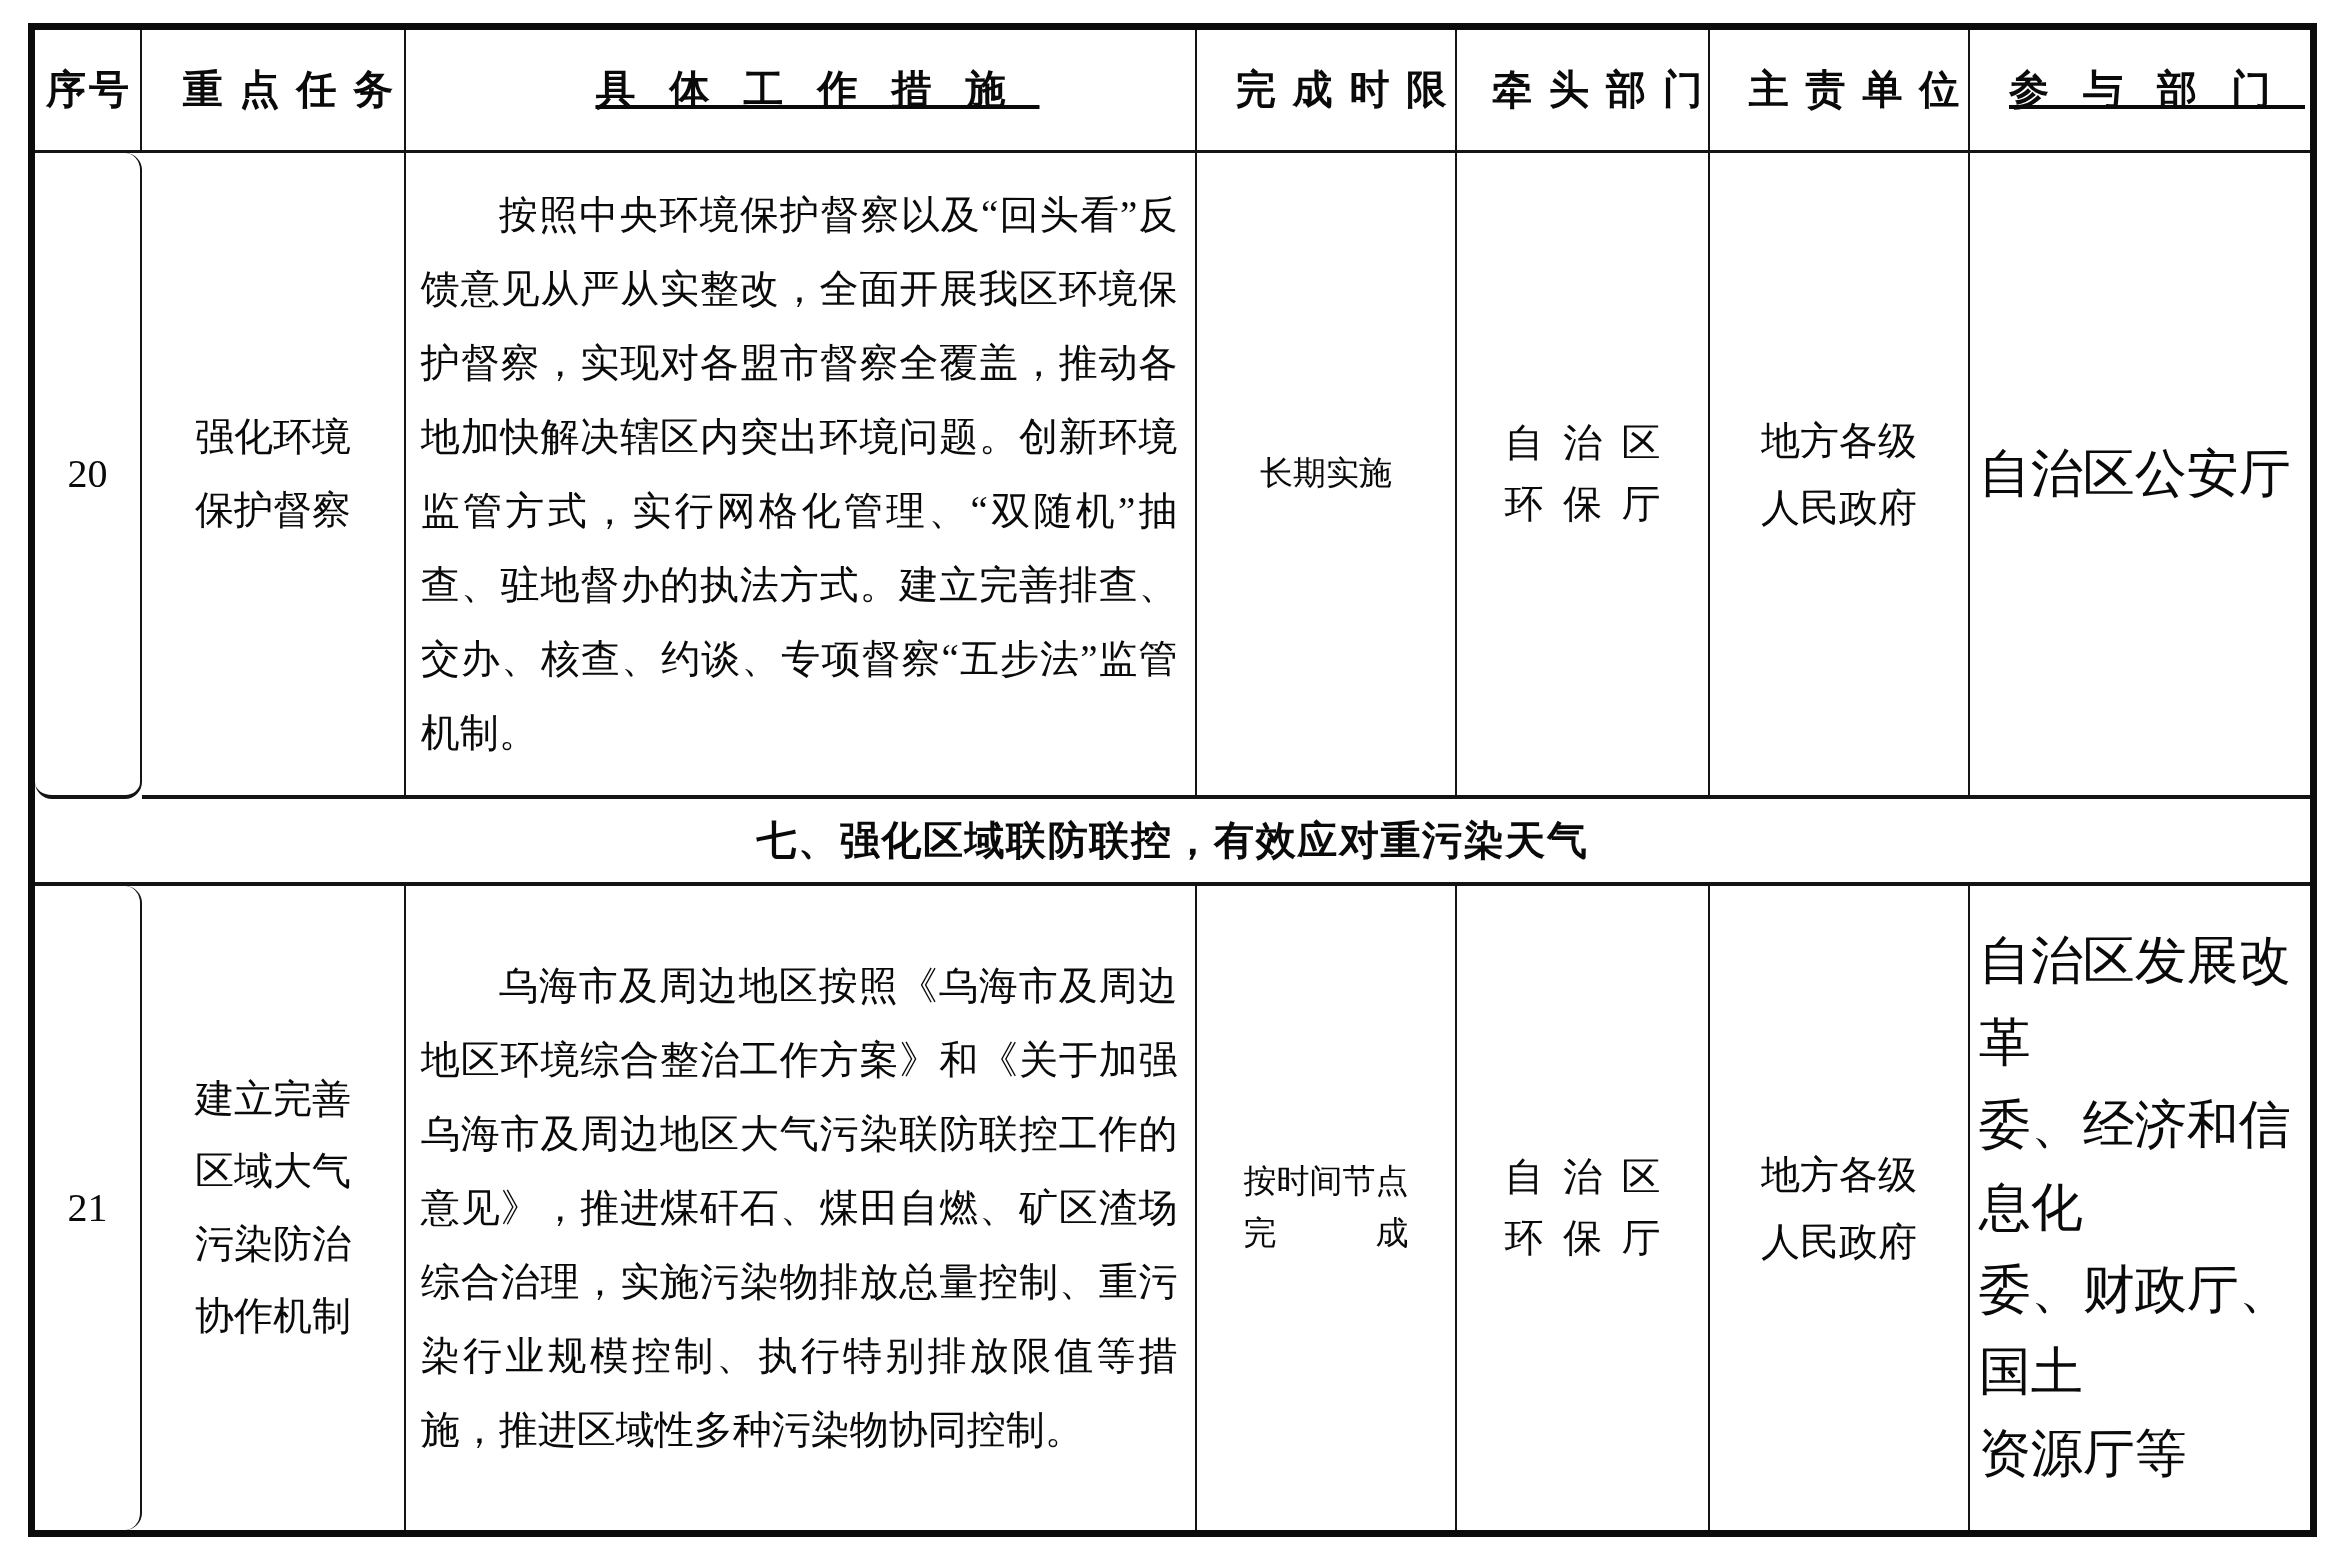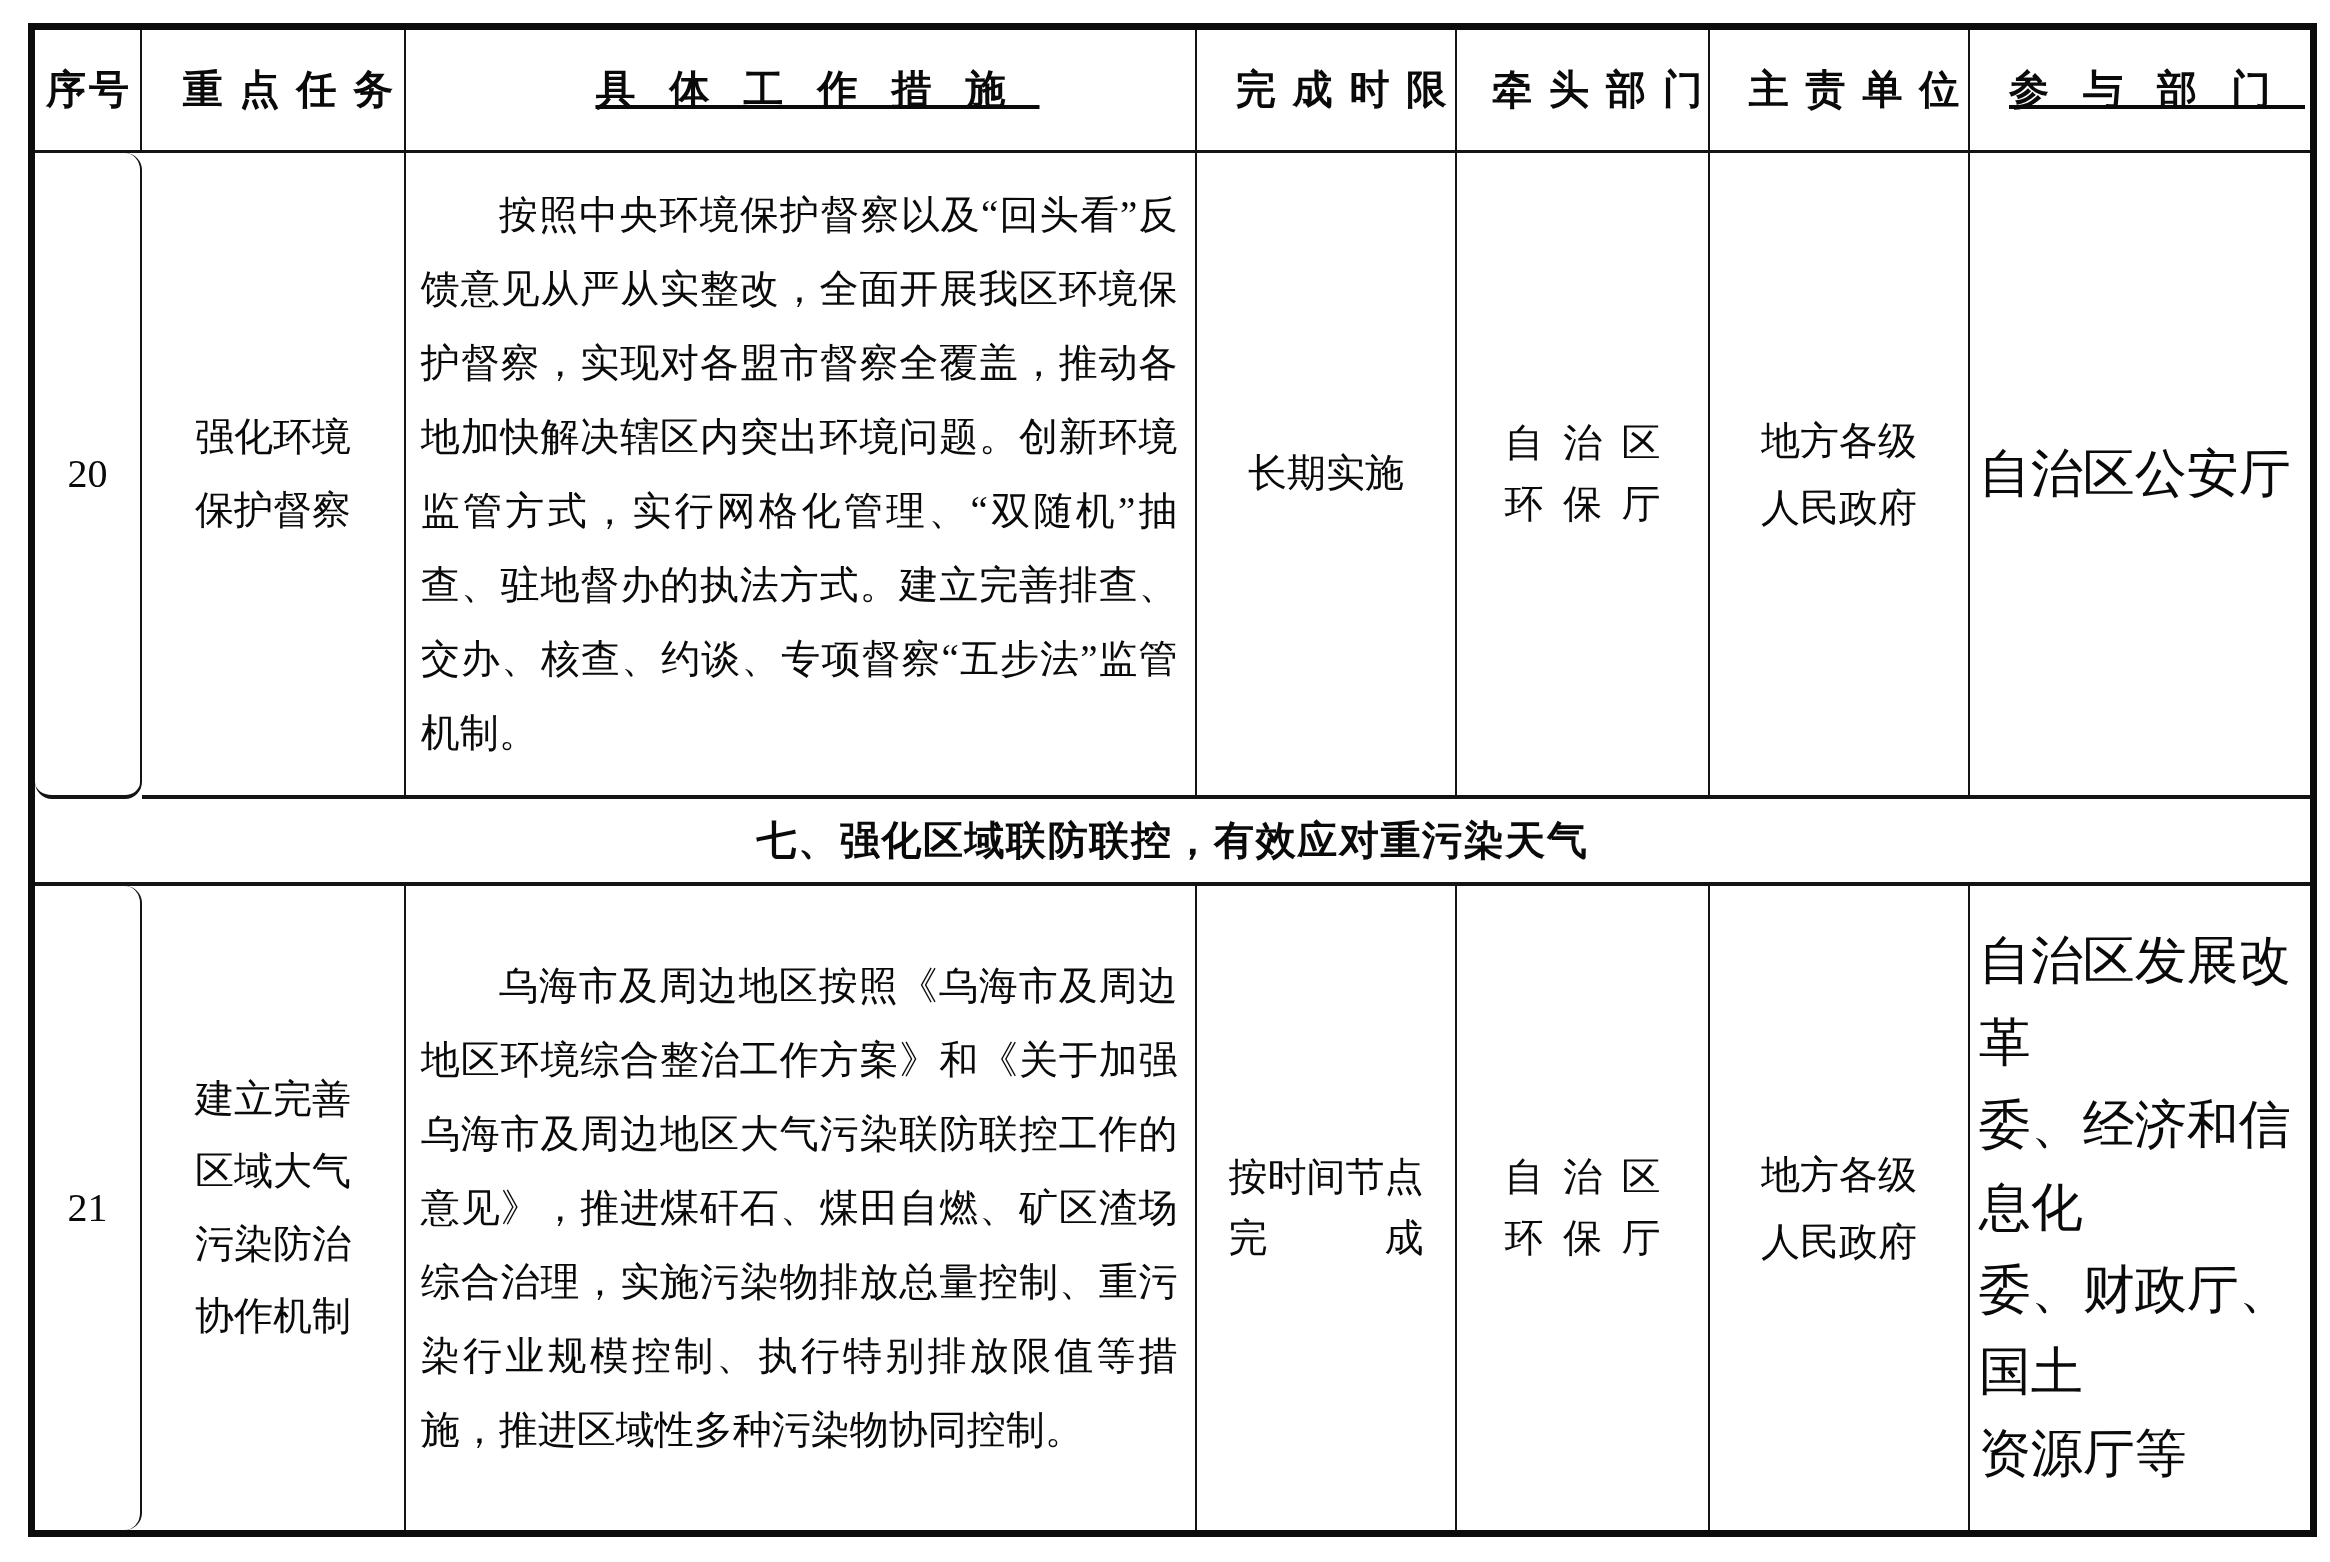--- a/index.html
+++ b/index.html
@@ -56,21 +56,21 @@
 
   .measures-cell { padding: 15.6px 17.4px 15.6px 14.8px; align-items: center; }
   .measures {
     font-size: 39px;
     line-height: 74px;
     text-align: justify;
     text-indent: 2em;
     width: 100%;
   }
 
-  .deadline { font-size: 39px; line-height: 1.55; }
+  .deadline { font-size: 33px; line-height: 1.55; }
   .spread { display: flex; justify-content: space-between; width: 5em; }
 
   .dept { font-size: 39px; line-height: 1.55; letter-spacing: 0.5em; }
   .dept .lines { margin-right: -0.5em; }
 
   .resp { font-size: 39px; line-height: 1.72; }
 
   .part-cell { justify-content: flex-start; text-align: left; padding: 8.7px 5.2px 8.7px 8.7px; }
   .part { font-size: 52px; line-height: 1.58; }
 

